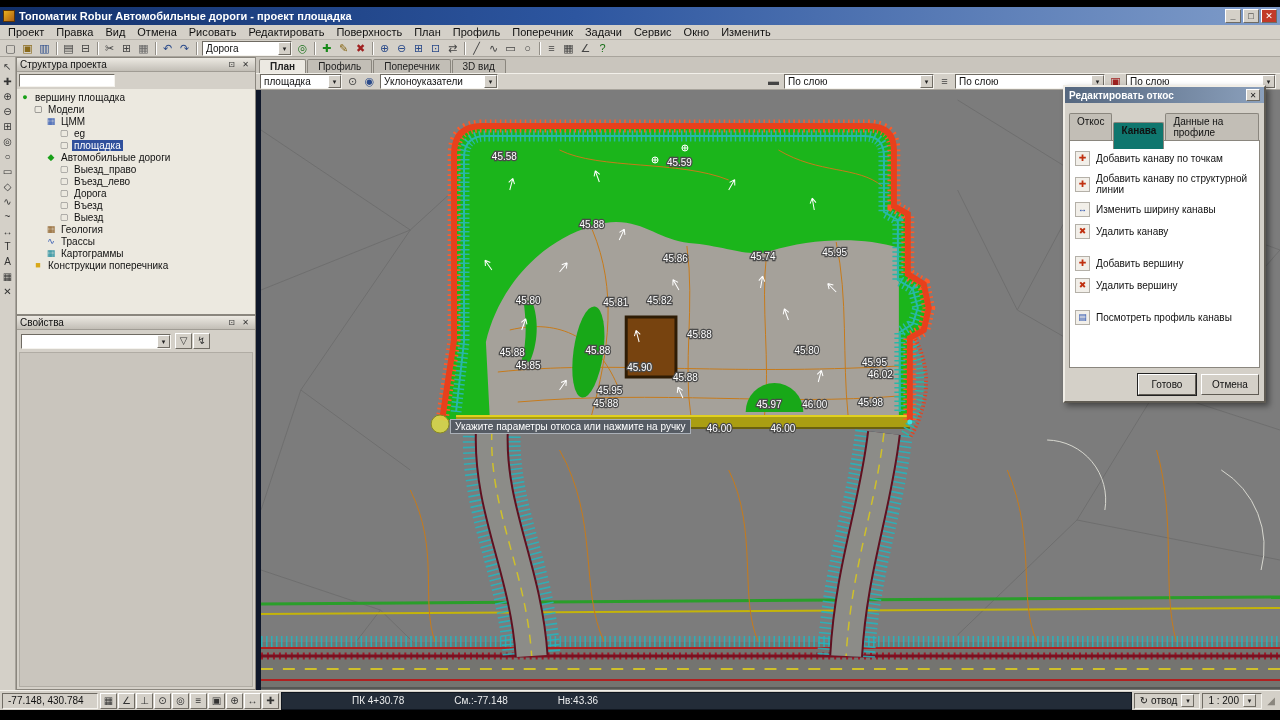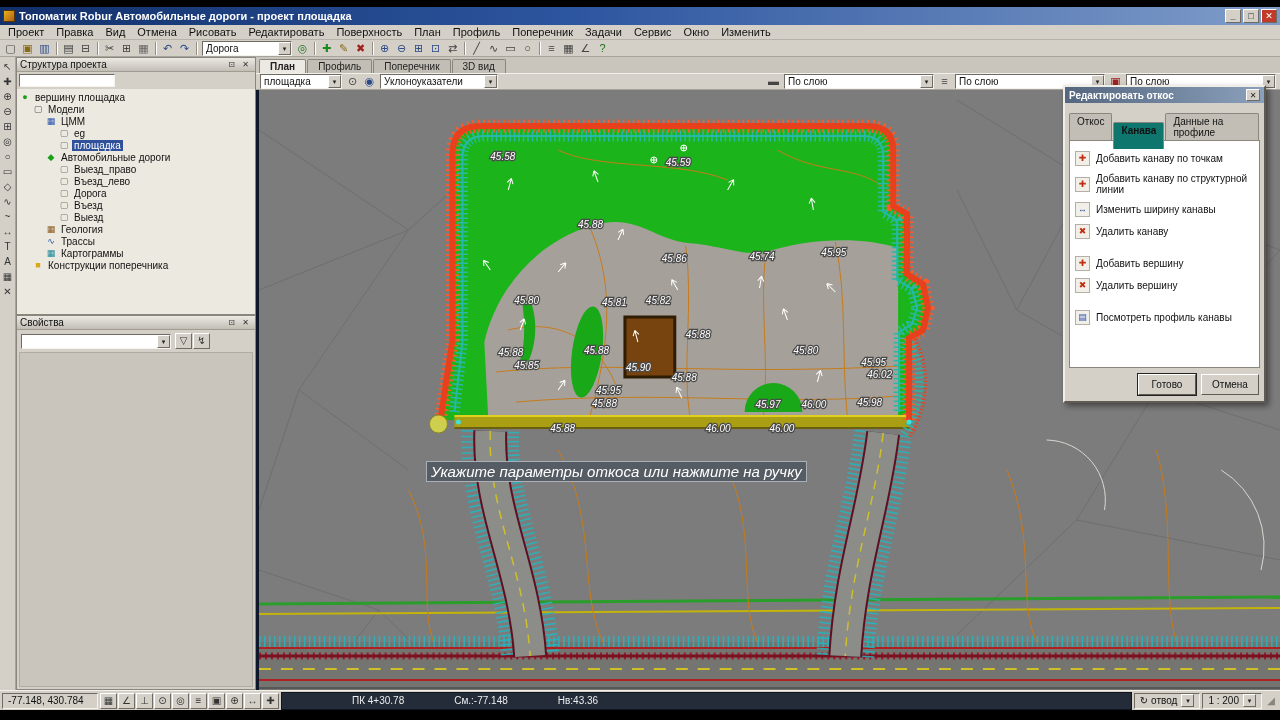--- a/index.html
+++ b/index.html
@@ -62,24 +62,24 @@
 
   
   #workspace{position:absolute;left:256px;top:57px;right:0;bottom:30px;display:flex;flex-direction:column;}
   #view-tabs{height:16px;background:#c9c5bd;display:flex;align-items:flex-end;padding-left:3px;flex:0 0 auto;}
   .vtab{font-size:10px;padding:1px 10px 1px 10px;margin-right:1px;background:#c2beb6;color:#222;
         border:1px solid #8a867e;border-bottom:none;border-radius:2px 2px 0 0;}
   .vtab.active{background:#ece9e2;font-weight:bold;}
   #plan-toolbar{height:17px;background:#d4d0c8;display:flex;align-items:center;border-bottom:1px solid #a8a49c;
                 border-top:1px solid #f2f0ea;padding:0 2px;flex:0 0 auto;}
   .pt-spacer{flex:1;}
-  #canvas-wrap{flex:1;position:relative;background:#7c7c7c;border-left:3px solid #0f172a;overflow:hidden;font-style:italic;}
+  #canvas-wrap{flex:1;position:relative;background:#7c7c7c;border-left:5px solid #0f172a;overflow:hidden;}
   #plan-svg{position:absolute;left:0;top:0;width:100%;height:100%;}
-  #canvas-tooltip{position:absolute;left:167px;top:329px;background:#565c64;color:#fff;font-size:15px;
-                  padding:1px 4px;border:1px solid #aab0b8;white-space:nowrap;z-index:5;margin-top:42px;}
+  #canvas-tooltip{position:absolute;left:189px;top:329px;background:#565c64;color:#fff;font-size:10px;
+                  padding:1px 4px;border:1px solid #aab0b8;white-space:nowrap;z-index:5;}
 
   
   #dialog{position:absolute;left:1063px;top:85px;width:203px;height:318px;background:#d4d0c8;z-index:10;
           border:2px solid;border-color:#f0ede6 #5f5b53 #5f5b53 #f0ede6;box-shadow:3px 3px 6px rgba(0,0,0,.45);
           display:flex;flex-direction:column;}
   #dialog-title{height:16px;background:linear-gradient(90deg,#55677f,#8ba0bc);color:#fff;font-size:10px;
                 font-weight:bold;display:flex;align-items:center;padding:0 4px;flex:0 0 auto;}
   #dialog-close{margin-left:auto;width:14px;height:12px;background:#d4d0c8;color:#222;font-size:8px;
                 line-height:11px;text-align:center;border:1px solid;border-color:#fff #6f6b63 #6f6b63 #fff;}
   #dialog-tabs{display:flex;padding:10px 4px 0 4px;flex:0 0 auto;font-size:10px;}

